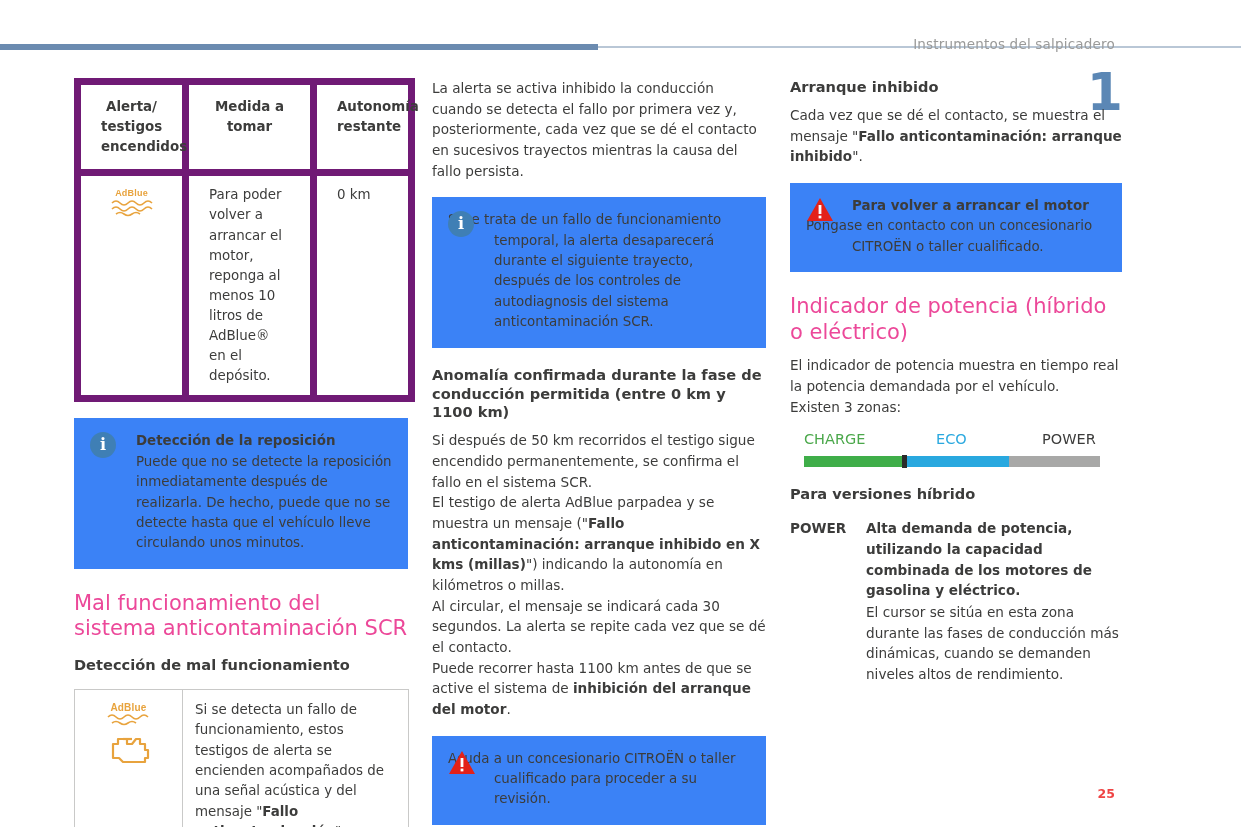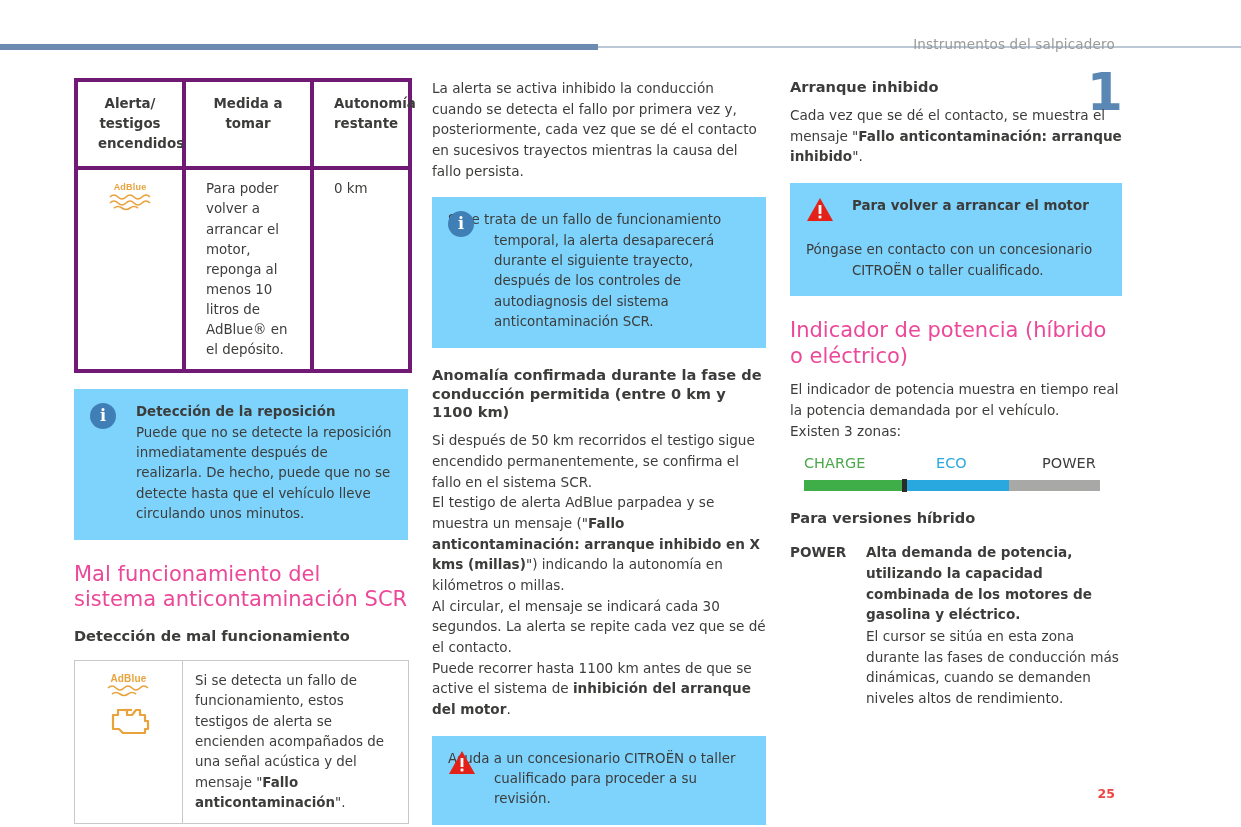--- a/index.html
+++ b/index.html
@@ -102,42 +102,42 @@
   h3.sub-title.tight { margin-top: 14px; }
 
   
   table.alert-table {
     border-collapse: collapse;
     width: 334px;
     table-layout: fixed;
   }
   table.alert-table th,
   table.alert-table td {
-    border: 4px solid #701a75;
+    border: 7px solid #701a75;
     vertical-align: top;
     padding: 9px 20px;
     font-size: 13.4px;
     line-height: 1.5;
   }
   table.alert-table th {
     font-weight: bold;
     text-align: center;
     padding-top: 12px;
     padding-bottom: 12px;
   }
   table.alert-table col.c1 { width: 108px; }
   table.alert-table col.c2 { width: 128px; }
   table.alert-table col.c3 { width: 98px; }
   td.icon-cell { text-align: center; padding-top: 16px; }
   td.measure-cell { padding-top: 14px; }
   td.range-cell { padding-top: 14px; }
 
   
   .infobox {
-    background: #7dd3fc;
+    background: #3b82f6;
     padding: 13px 16px 15px 16px;
     margin-top: 16px;
     font-size: 13.4px;
     line-height: 1.52;
     position: relative;
   }
   .infobox .ibody { padding-left: 46px; }
   .infobox .hangline { text-indent: -46px; padding-left: 0; }
   .info-icon {
     position: absolute;
@@ -391,21 +391,21 @@
       <span class="warn-icon">
         <svg width="28" height="26" viewBox="0 0 28 26" aria-hidden="true">
           <path d="M14 1 L27 24 H1 Z" fill="#e32119"></path>
           <rect x="12.6" y="8" width="2.8" height="9" fill="#ffffff"></rect>
           <rect x="12.6" y="18.6" width="2.8" height="2.8" fill="#ffffff"></rect>
         </svg>
       </span>
       <div class="ibody">
         <span class="infobox-title">Para volver a arrancar el motor</span>
       </div>
-      <div class="ibody hangline" style="padding-left:46px;margin-top:24px;">
+      <div class="ibody hangline" style="padding-left:46px;">
         <span>Póngase en contacto con un concesionario CITROËN o taller cualificado.</span>
       </div>
     </div>
 
     <h2 class="section-title">Indicador de potencia (híbrido o eléctrico)</h2>
     <p class="body-text">El indicador de potencia muestra en tiempo real la potencia demandada por el vehículo.</p>
     <p class="body-text">Existen 3 zonas:</p>
 
     <div>
       <div class="power-labels">

